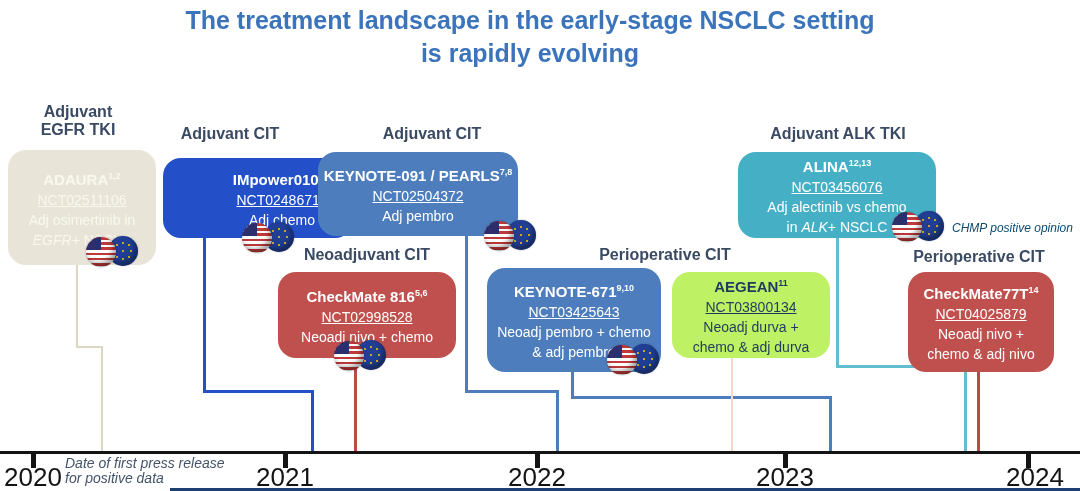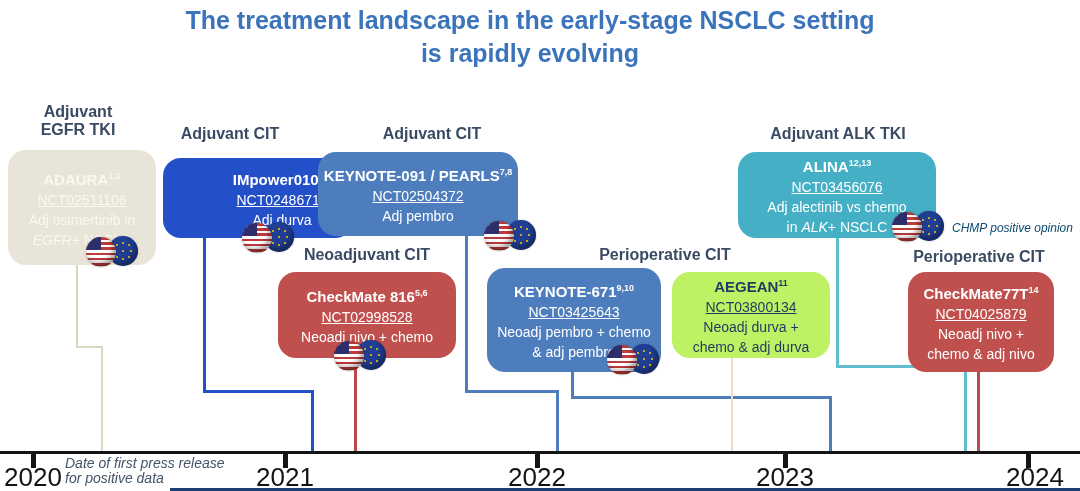--- a/index.html
+++ b/index.html
@@ -99,21 +99,21 @@
   <div class="box b-adaura" style="left:8px;top:150px;width:148px;height:115px;">
     <div class="bname"><span>ADAURA</span><sup>1,2</sup></div>
     <div class="nct">NCT02511106</div>
     <div>Adj osimertinib in</div>
     <div><i>EGFR</i><span>+ NSCLC</span></div>
   </div>
 
   <div class="box b-darkblue" style="left:163px;top:158px;width:142px;height:80px;padding-left:48px;">
     <div class="bname"><span>IMpower010</span><sup>3,4</sup></div>
     <div class="nct">NCT02486718</div>
-    <div>Adj durva</div>
+    <div>Adj chemo</div>
   </div>
 
   <div class="box b-steel" style="left:318px;top:152px;width:200px;height:84px;">
     <div class="bname"><span>KEYNOTE-091 / PEARLS</span><sup>7,8</sup></div>
     <div class="nct">NCT02504372</div>
     <div>Adj pembro</div>
   </div>
 
   <div class="box b-red" style="left:278px;top:272px;width:178px;height:86px;">
     <div class="bname"><span>CheckMate 816</span><sup>5,6</sup></div>

